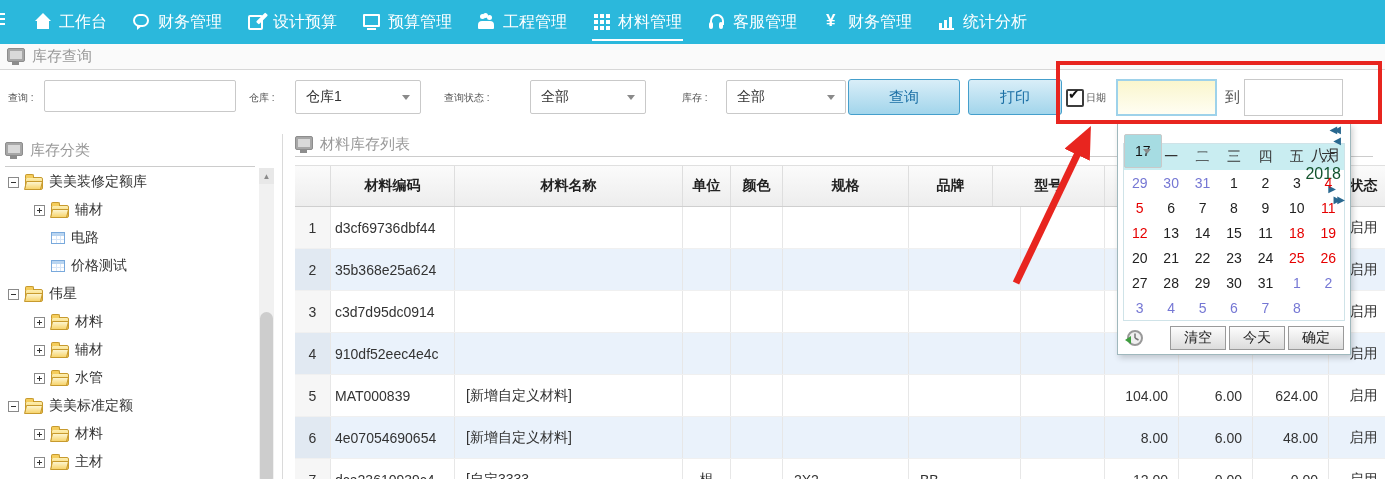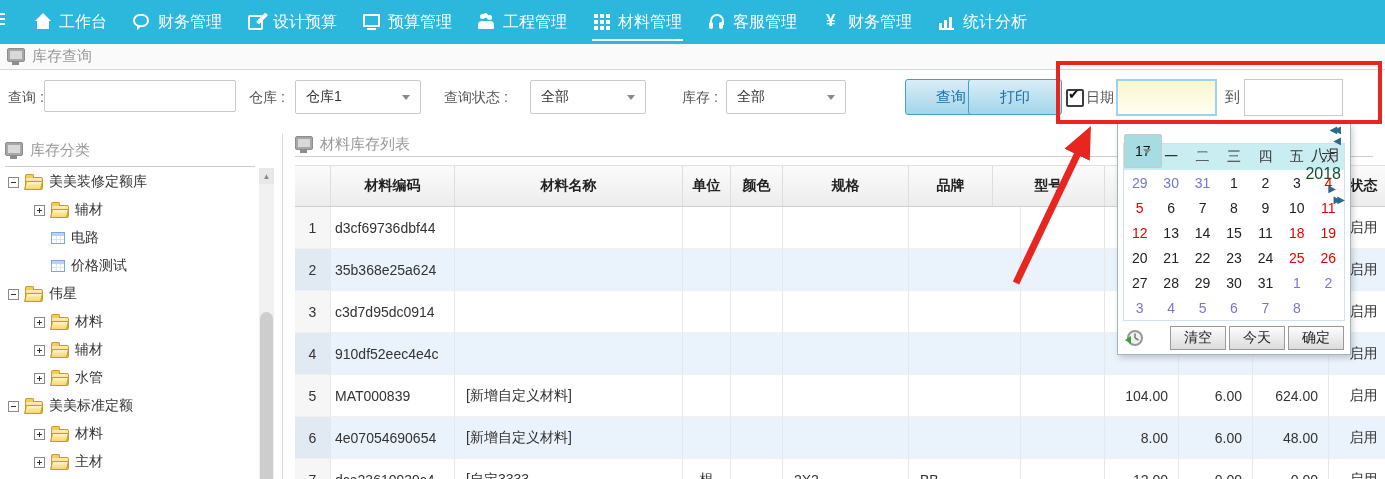--- a/index.html
+++ b/index.html
@@ -35,21 +35,21 @@
   
   .sec-bar{position:absolute;top:44px;left:0;right:0;height:25px;background:#fafafa;border-bottom:1px solid #d7d7d7;
            display:flex;align-items:center;padding-left:7px;color:#999;font-size:15px;}
   .mon-ico{position:relative;width:16px;height:12px;background:#a7a7a7;border:1px solid #8d8d8d;border-radius:2px;margin-right:7px;margin-bottom:3px;flex:none;}
   .mon-ico::before{content:"";position:absolute;inset:2px;background:#d9d9d9;}
   .mon-ico::after{content:"";position:absolute;left:4px;bottom:-4px;width:7px;height:3px;background:#8d8d8d;}
   .sec-title{display:flex;align-items:center;color:#999;font-size:15px;}
 
   
   .formrow{position:absolute;top:70px;left:0;right:0;height:55px;background:#fff;}
-  .flabel{position:absolute;top:0;height:55px;display:flex;align-items:center;color:#555;font-size:14px;white-space:nowrap;}
+  .flabel{position:absolute;top:0;height:55px;display:flex;align-items:center;color:#555;font-size:10px;white-space:nowrap;}
   .txt{position:absolute;top:10px;height:32px;border:1px solid #c9c9c9;border-radius:2px;background:#fff;padding:0 8px;font-size:14px;
        font-family:inherit;box-sizing:border-box;outline:none;}
   .sel{position:absolute;top:10px;height:34px;box-sizing:border-box;background:#fff;border:1px solid #c9c9c9;border-radius:2px;
        display:flex;align-items:center;padding:0 10px;cursor:pointer;color:#333;}
   .sel::after{content:"";position:absolute;right:10px;top:50%;margin-top:-2px;border:4px solid transparent;border-top:5px solid #8a8a8a;}
   .btn-blue{position:absolute;top:9px;height:36px;box-sizing:border-box;background:linear-gradient(#d9eef8,#a2d5eb);
        border:1px solid #459fcc;border-radius:3px;color:#1b6fa5;font-size:15px;display:flex;align-items:center;justify-content:center;cursor:pointer;}
   .cbx{position:absolute;top:19px;width:14px;height:14px;border:2px solid #3c3c3c;border-radius:2px;background:#fff;cursor:pointer;}
   .cbx::before{content:"✔";position:absolute;top:-5px;left:0;font-size:14px;color:#111;}
   .date-in{position:absolute;top:9px;height:37px;box-sizing:border-box;border:1px solid #c9c9c9;background:#fff;font-family:inherit;
@@ -190,21 +190,21 @@
       <span>仓库1</span>
     </div>
     <span class="flabel" style="left:444px">查询状态 :</span>
     <div class="sel" style="left:530px;width:116px">
       <span>全部</span>
     </div>
     <span class="flabel" style="left:682px">库存 :</span>
     <div class="sel" style="left:726px;width:120px">
       <span>全部</span>
     </div>
-    <div class="btn-blue" style="left:905px;width:92px">查询</div>
+    <div class="btn-blue" style="left:848px;width:112px">查询</div>
     <div class="btn-blue" style="left:968px;width:94px">打印</div>
     <div class="cbx" style="left:1066px"></div>
     <span class="flabel" style="left:1086px">日期</span>
     <input class="date-in focus" style="left: 1116px; width: 101px;" value="">
     <span class="flabel" style="left:1225px;font-size:15px">到</span>
     <input class="date-in" style="left: 1244px; width: 99px;" value="">
   </div>
 
   <div class="lpanel">
     <div class="sec-title">

